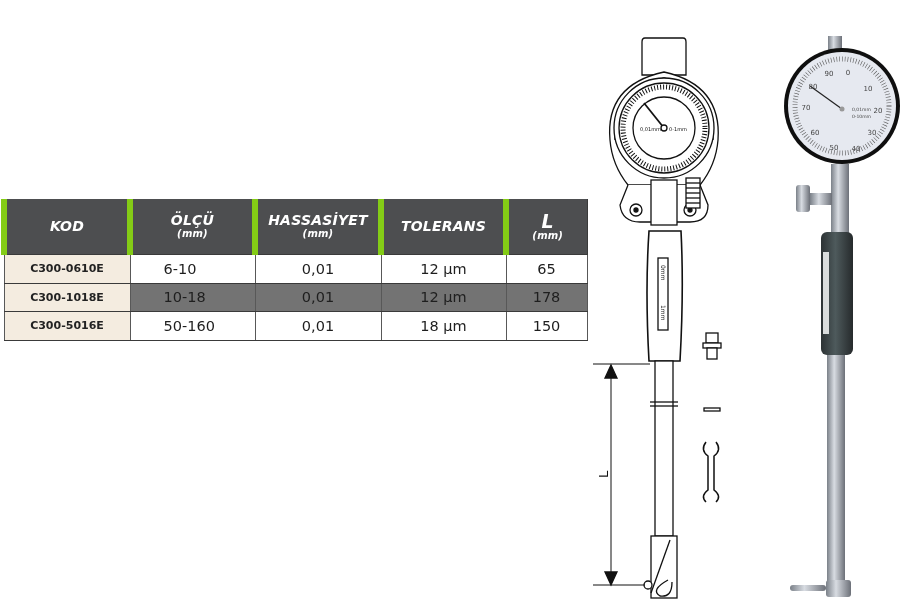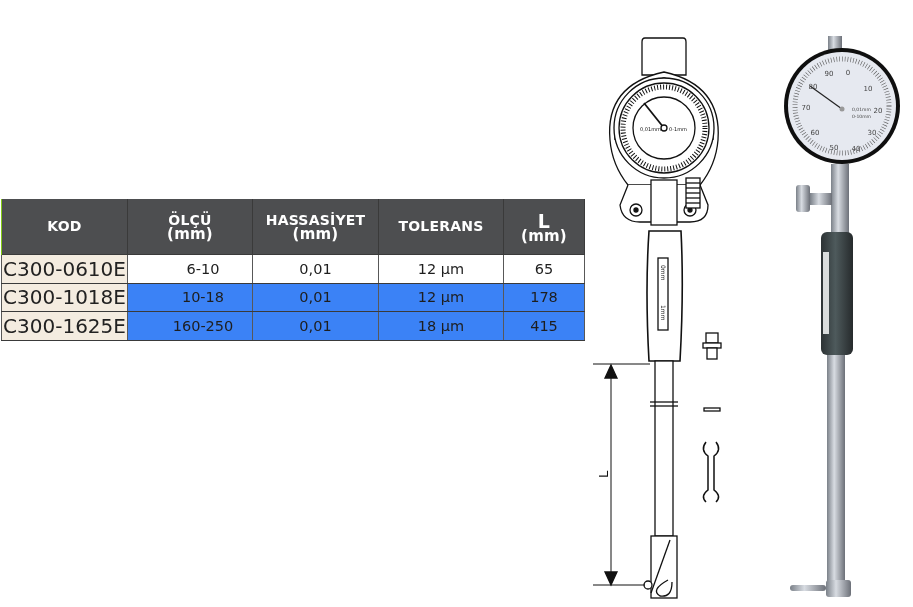--- a/index.html
+++ b/index.html
@@ -1,24 +1,24 @@
 <!DOCTYPE html>
 <html><head>
 <meta charset="utf-8">
 <style>
   html, body { margin:0; padding:0; background:#ffffff; }
   body { width:913px; height:607px; position:relative; overflow:hidden; font-family:"DejaVu Sans", sans-serif; }
   .spec-table { position:absolute; left:1px; top:199px; width:583px; border-collapse:collapse; table-layout:fixed; }
-  .spec-table th { background:#4d4e50; color:#ffffff; font-weight:bold; font-size:14px; height:55px; padding:0; border-left:1px solid #84cc16; border-right:1px solid #3a3a3a; text-align:center; vertical-align:middle; line-height:15px; letter-spacing:0.2px; }
-  .spec-table th .unit { display:block; font-size:15px; font-weight:bold; line-height:12px; }
+  .spec-table th { background:#4d4e50; color:#ffffff; font-weight:bold; font-size:14px; height:55px; padding:0; border-left:6px solid #84cc16; border-right:1px solid #3a3a3a; text-align:center; vertical-align:middle; line-height:15px; letter-spacing:0.2px;font-style:italic; }
+  .spec-table th .unit { display:block; font-size:10px; font-weight:bold; line-height:12px; }
   .spec-table th .big { font-size:19px; line-height:18px; display:block; }
   .spec-table td { height:27.5px; padding:0; font-size:14.5px; text-align:center; color:#1e1e1e; border:1px solid #585858; border-top:1.5px solid #3a3a3a; border-bottom:1.5px solid #3a3a3a; }
-  .spec-table td.code { background:#f4ece0; font-weight:normal; color:#222; font-size:20px; }
-  .spec-table tr.alt td:not(.code) { background:#3b82f6; }
-  .spec-table td.range { text-align:center; padding-left:26px; }
+  .spec-table td.code { background:#f4ece0; font-weight:bold; color:#222; font-size:11px; }
+  .spec-table tr.alt td:not(.code) { background:#737373; }
+  .spec-table td.range { text-align:left; padding-left:33px; }
   .drawing { position:absolute; left:590px; top:30px; width:160px; height:577px; }
   .photo { position:absolute; left:770px; top:30px; width:143px; height:577px; }
 </style>
 </head>
 <body>
 
 <table class="spec-table">
   <colgroup>
     <col style="width:126px">
       <col style="width:125px">
@@ -46,26 +46,26 @@
       <td>12 µm</td>
       <td>65</td>
     </tr>
     <tr class="alt">
       <td class="code">C300-1018E</td>
       <td class="range">10-18</td>
       <td>0,01</td>
       <td>12 µm</td>
       <td>178</td>
     </tr>
-    <tr class="alt">
-      <td class="code">C300-1625E</td>
-      <td class="range">160-250</td>
+    <tr>
+      <td class="code">C300-5016E</td>
+      <td class="range">50-160</td>
       <td>0,01</td>
       <td>18 µm</td>
-      <td>415</td>
+      <td>150</td>
     </tr>
   </tbody>
 </table>
 
 <svg class="drawing" viewBox="590 30 160 577" width="160" height="577" xmlns="http://www.w3.org/2000/svg" fill="none" stroke="#111" stroke-width="1.3">
 
   <path d="M645 38 L683 38 Q686 38 686 42 L686 75 L642 75 L642 42 Q642 38 645 38 Z" fill="#fff"></path>
 
   <path d="M610 140 Q605 85 664 72 Q722 85 718 140 Q716 165 700 185 L628 185 Q612 165 610 140 Z" fill="#fff"></path>
   <path d="M615 140 Q612 90 664 78 Q716 90 713 140"></path>

